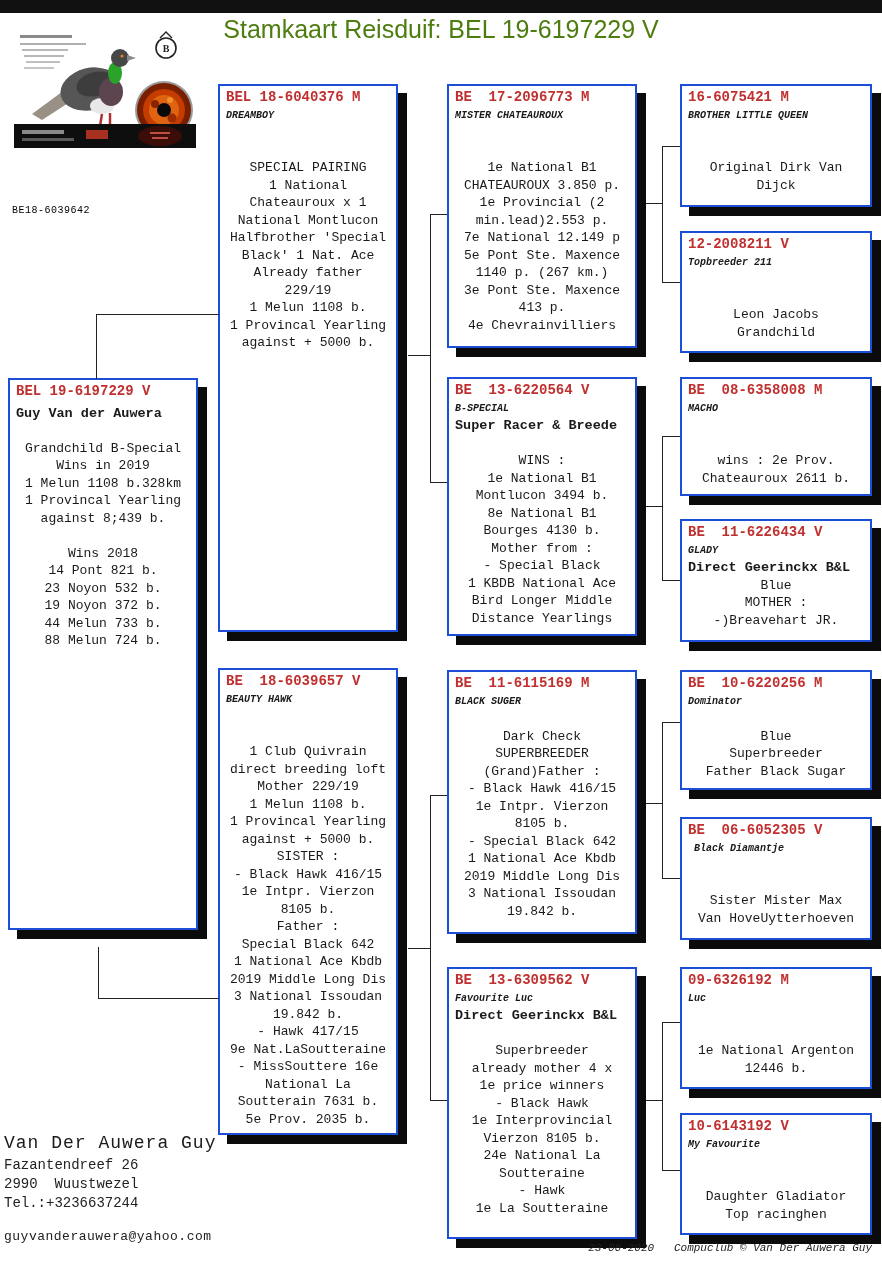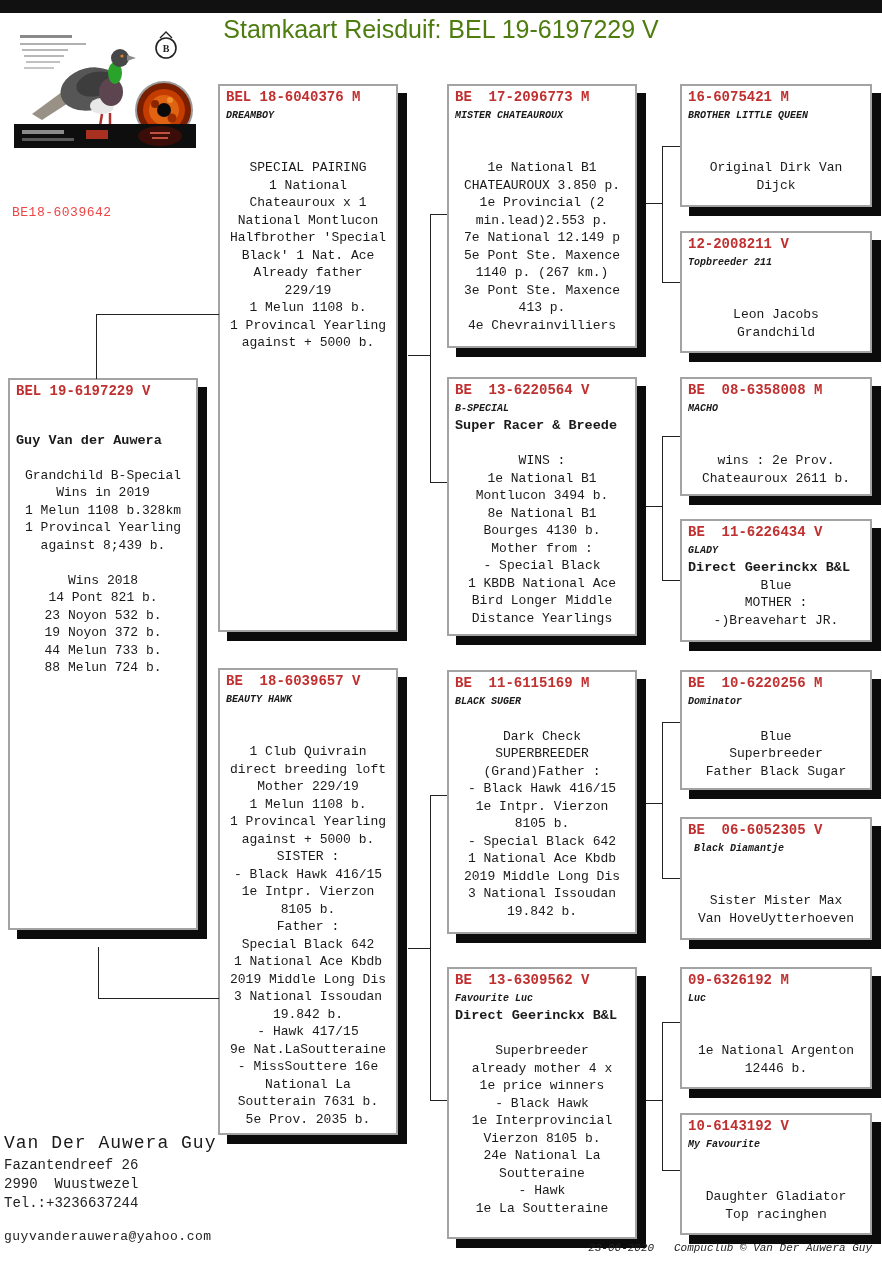--- a/index.html
+++ b/index.html
@@ -2,22 +2,22 @@
 <html><head>
 <meta charset="utf-8">
 <style>
   html,body{margin:0;padding:0;background:#e8e8e8;}
   #page{position:relative;width:882px;height:1280px;background:#ffffff;overflow:hidden;
         font-family:"Liberation Mono",monospace;color:#1a1a1a;}
   #topbar{position:absolute;left:0;top:0;width:882px;height:13px;background:#111;}
   #title{position:absolute;left:0;top:15px;width:882px;text-align:center;
          font-family:"Liberation Sans",sans-serif;font-size:25px;color:#4d7c0f;}
   #photo{position:absolute;left:14px;top:26px;width:182px;height:122px;}
-  #ringlabel{position:absolute;left:12px;top:205px;font-size:13px;color:#ef4444;letter-spacing:.5px;}
-  .box{position:absolute;background:#fff;border:2px solid #a3a3a3;box-shadow:9px 9px 0 0 #0b0b0b;
+  #ringlabel{position:absolute;left:12px;top:205px;font-size:10px;color:#000000;letter-spacing:.5px;}
+  .box{position:absolute;background:#fff;border:2px solid #1d4ed8;box-shadow:9px 9px 0 0 #0b0b0b;
        padding:3px 6px;box-sizing:border-box;}
   .box .ring{color:#c13030;font-weight:bold;font-size:14px;line-height:17.5px;white-space:pre;}
   .box.ring-center .ring{text-align:left;}
   .box .name{font-style:italic;font-weight:bold;font-size:10px;line-height:17.5px;white-space:pre;}
   .box .sub{font-weight:bold;font-size:13.5px;line-height:17.5px;white-space:pre;}
   .box .bodytext{font-size:13px;line-height:17.5px;white-space:pre-wrap;text-align:center;}
   .name:empty,.sub:empty{display:none;}
   #b0{left:8px;top:378px;width:190px;height:552px}
   #b1{left:218px;top:84px;width:180px;height:548px}
   #b2{left:218px;top:668px;width:180px;height:467px}
@@ -26,21 +26,21 @@
   #b5{left:447px;top:670px;width:190px;height:264px}
   #b6{left:447px;top:967px;width:190px;height:272px}
   #b7{left:680px;top:84px;width:192px;height:123px}
   #b8{left:680px;top:231px;width:192px;height:122px}
   #b9{left:680px;top:377px;width:192px;height:119px}
   #b10{left:680px;top:519px;width:192px;height:123px}
   #b11{left:680px;top:670px;width:192px;height:120px}
   #b12{left:680px;top:817px;width:192px;height:123px}
   #b13{left:680px;top:967px;width:192px;height:122px}
   #b14{left:680px;top:1113px;width:192px;height:122px}
-  #b0 .sub{margin-top:31px}
+  #b0 .sub{margin-top:4px}
   .ln{position:absolute;background:#222;}
   #owner{position:absolute;left:4px;top:1130px;}
   #owner .oname{font-weight:normal;font-size:18px;letter-spacing:1px;line-height:26px;white-space:pre;}
   #owner .oline{font-size:14px;line-height:19px;white-space:pre;color:#222;}
   #owner .oemail{font-size:13px;margin-top:16px;letter-spacing:.5px;white-space:pre;color:#222;}
   #footer{position:absolute;right:10px;top:1242px;font-size:11px;font-style:italic;color:#222;white-space:pre;}
 </style>
 </head>
 <body>
 

